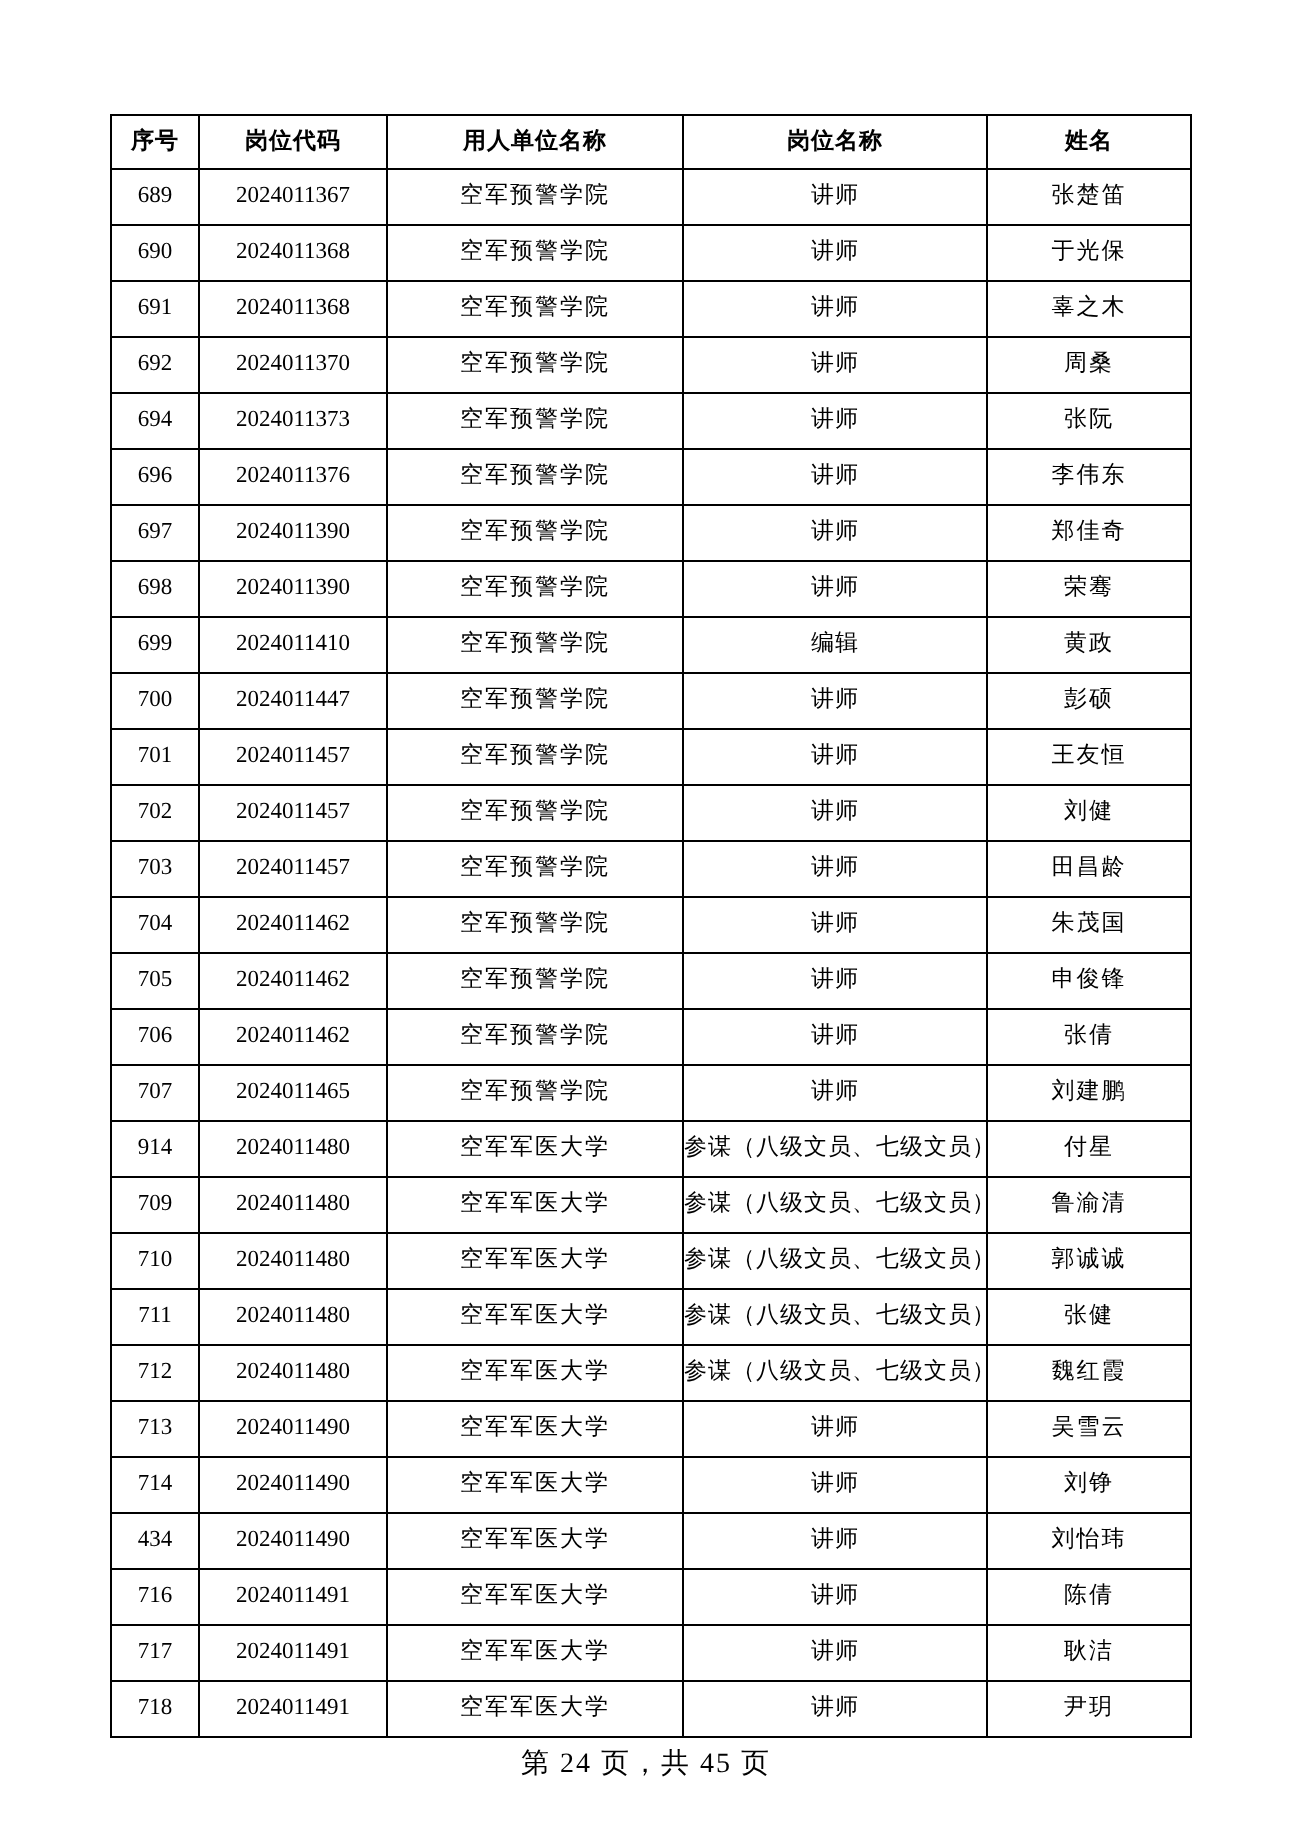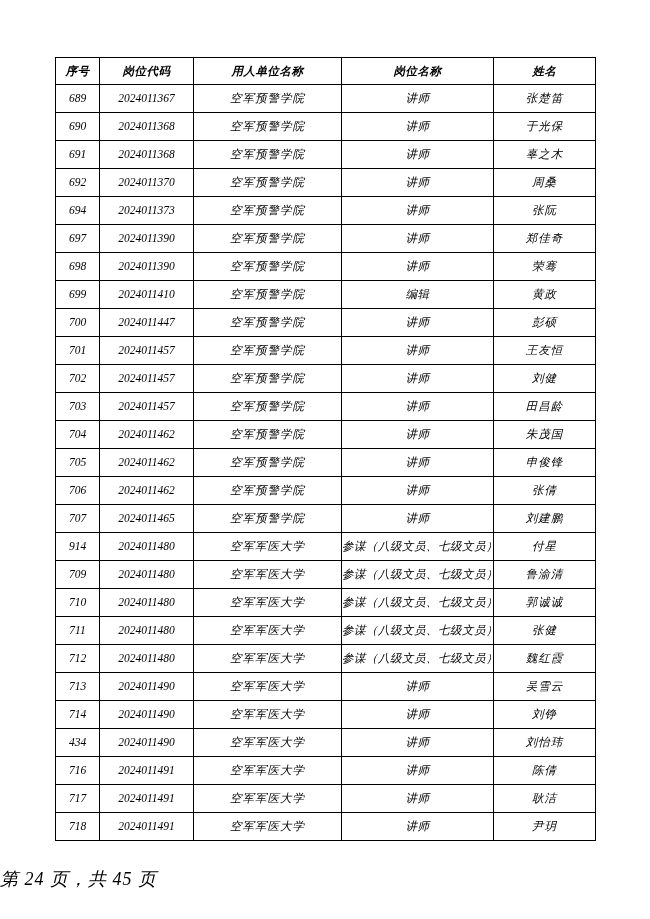--- a/index.html
+++ b/index.html
@@ -13,21 +13,20 @@
     font-family: "Liberation Serif", "DejaVu Serif", serif;
     color: #000000;
     -webkit-font-smoothing: antialiased;
   }
   .page {
     position: relative;
     width: 650px;
     height: 919px;
     box-sizing: border-box;
     padding: 57px 85px 0 55px;
-    font-style: italic;
   }
   table.roster {
     width: 540px;
     border-collapse: collapse;
     table-layout: fixed;
   }
   table.roster th,
   table.roster td {
     border: 1px solid #000000;
     text-align: center;
@@ -55,21 +54,22 @@
   td.cell-seq { font-size: 11.5px; }
   td.cell-code { font-size: 11.5px; letter-spacing: 0px; }
   td.cell-unit { letter-spacing: 1px; margin-top: 28px; }
   td.cell-post { letter-spacing: 0.5px; margin-top: 16px; }
   td.cell-name { letter-spacing: 1px; }
   .footer {
     position: absolute;
     left: 0;
     right: 4px;
     bottom: 28px;
-    font-size: 18px;
+    text-align: center;
+    font-size: 14px;
     letter-spacing: 1px;
     font-family: "Liberation Serif", "DejaVu Serif", serif;
   }
 </style>
 </head>
 <body>
 
 <div class="page">
 
   <table class="roster">
@@ -119,20 +119,27 @@
           <td class="cell-name">周桑</td>
         </tr>
         <tr>
           <td class="cell-seq">694</td>
           <td class="cell-code">2024011373</td>
           <td class="cell-unit">空军预警学院</td>
           <td class="cell-post">讲师</td>
           <td class="cell-name">张阮</td>
         </tr>
         <tr>
+          <td class="cell-seq">696</td>
+          <td class="cell-code">2024011376</td>
+          <td class="cell-unit">空军预警学院</td>
+          <td class="cell-post">讲师</td>
+          <td class="cell-name">李伟东</td>
+        </tr>
+        <tr>
           <td class="cell-seq">697</td>
           <td class="cell-code">2024011390</td>
           <td class="cell-unit">空军预警学院</td>
           <td class="cell-post">讲师</td>
           <td class="cell-name">郑佳奇</td>
         </tr>
         <tr>
           <td class="cell-seq">698</td>
           <td class="cell-code">2024011390</td>
           <td class="cell-unit">空军预警学院</td>

